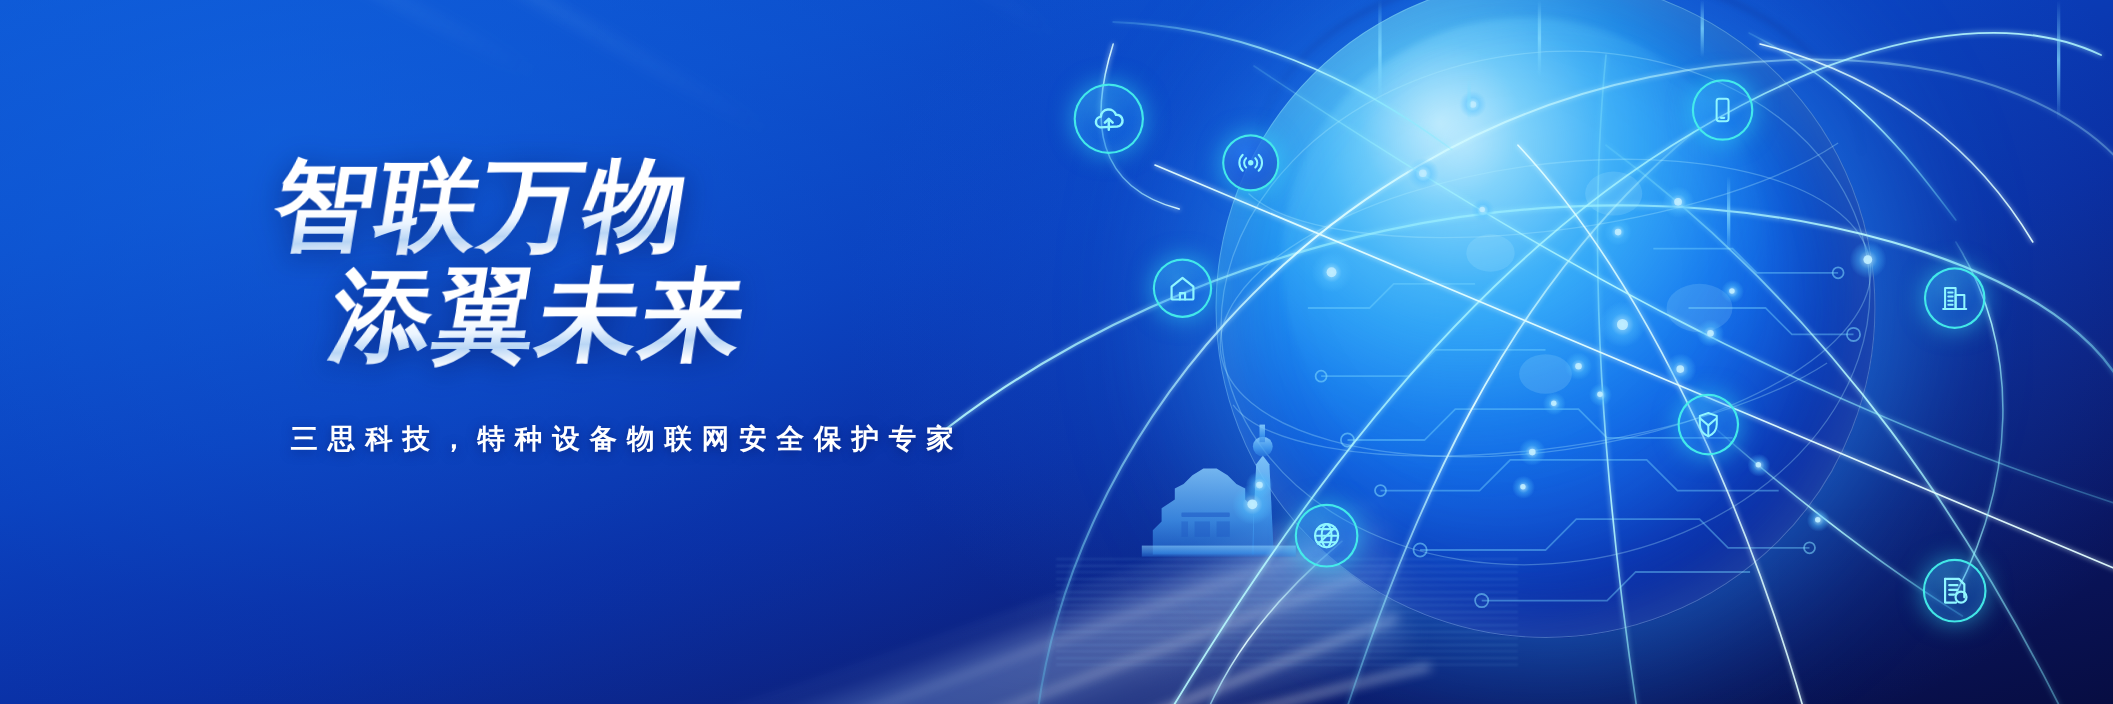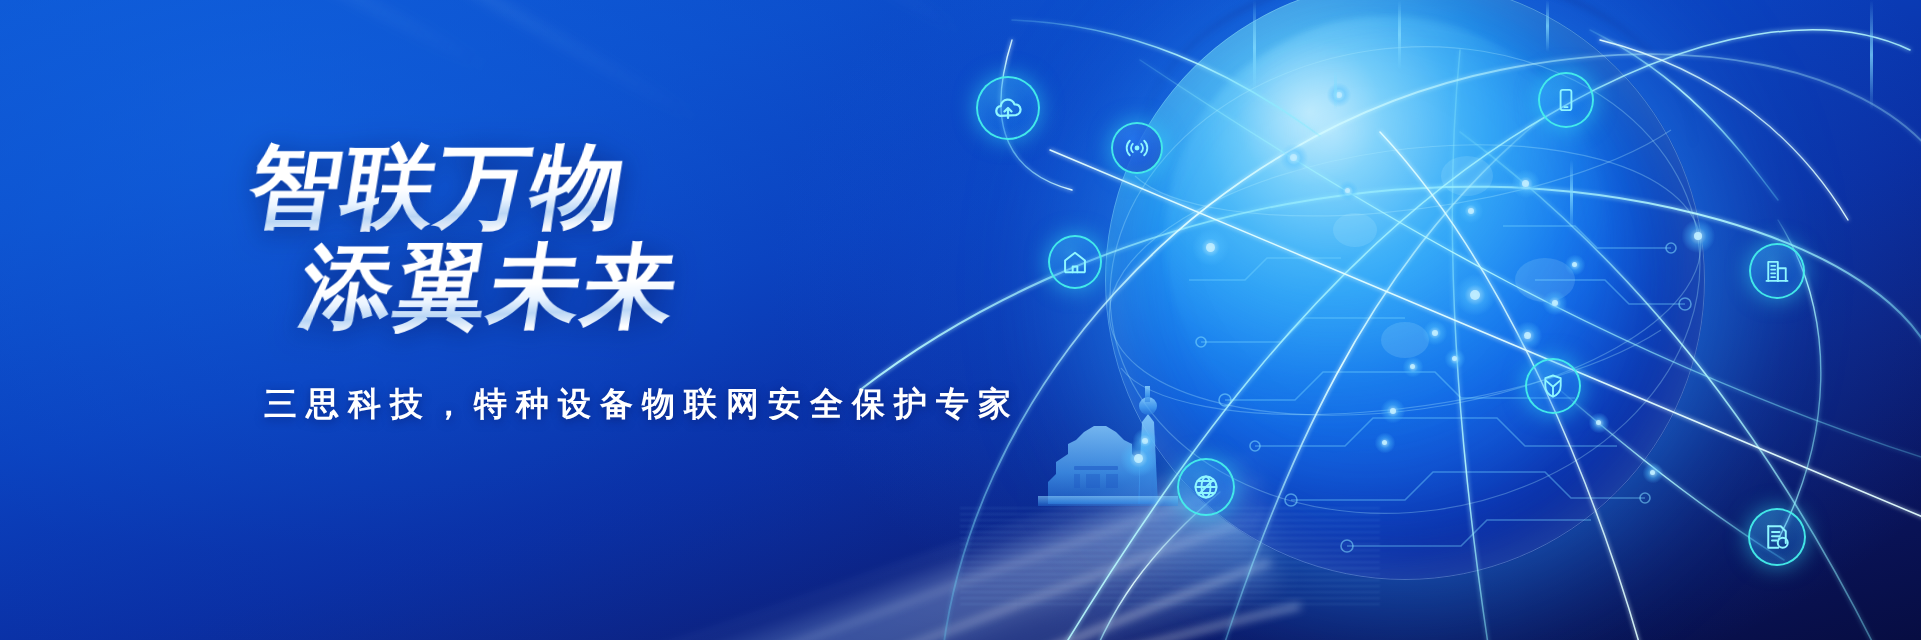--- a/index.html
+++ b/index.html
@@ -98,21 +98,21 @@
     background:linear-gradient(178deg, #ffffff 0%, #ffffff 44%, #eaf4ff 56%, #b9d6f5 68%, #ffffff 82%, #ffffff 100%);
     -webkit-background-clip:text; background-clip:text;
     color:transparent;
     -webkit-text-fill-color:transparent;
     filter:drop-shadow(0 4px 14px rgba(4,18,90,0.55));
     font-family:"DejaVu Sans","Liberation Sans",sans-serif;
   }
   .headline.l2 { margin-left:52px; margin-top:6px; }
   .subtitle {
     margin-top:48px; margin-left:14px;
-    font-size:33px;
+    font-size:25px;
     letter-spacing:9px;
     color:#ffffff;
     font-weight:600;
     text-shadow:0 2px 10px rgba(6,24,100,0.6);
     white-space:nowrap;
     font-family:Liberation Serif, serif;
   }
 
   .vtick { position:absolute; width:3px; border-radius:2px; pointer-events:none;
     background:linear-gradient(180deg, rgba(130,220,255,0) 0%, rgba(130,220,255,0.75) 50%, rgba(130,220,255,0) 100%); }

